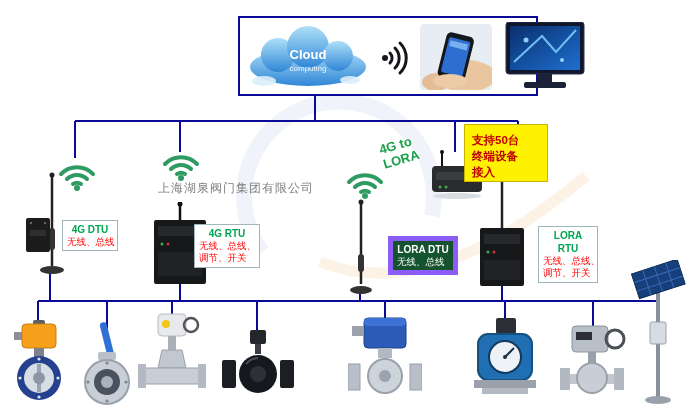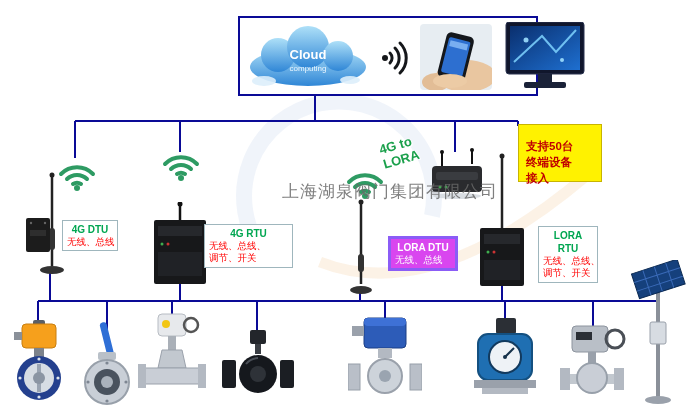--- a/index.html
+++ b/index.html
@@ -7,26 +7,26 @@
   body{font-family:"Liberation Sans","DejaVu Sans",sans-serif}
   .canvas{position:relative;width:692px;height:415px;background:#fff;overflow:hidden}
   .overlay{position:absolute;left:0;top:0;pointer-events:none}
   .abs{position:absolute}
   .topbox{position:absolute;left:238px;top:16px;width:300px;height:80px;border:2px solid #0a0a96;background:#fff;z-index:2}
   .cloud-t1{fill:#ffffff;font-weight:bold;font-size:13px;text-anchor:middle;font-family:"Liberation Sans","DejaVu Sans",sans-serif}
   .cloud-t2{fill:#eaf6ff;font-size:8px;text-anchor:middle;font-family:"Liberation Sans","DejaVu Sans",sans-serif}
   .label-box{position:absolute;z-index:5;background:#ffffff;border:1px solid #9fb6bd;padding:2px 4px;font-size:10px;line-height:1.3;text-align:center}
   .label-box .t{color:#00a651;font-weight:bold;font-size:10px}
   .label-box .b{color:#ff0000;font-size:9.5px;text-align:left;white-space:nowrap}
-  .label-dark{background:#d946ef;border:3px solid #8b5cf6}
+  .label-dark{background:#14532d;border:5px solid #8b5cf6}
   .label-dark .t{color:#ffffff}
   .label-dark .b{color:#ffffff}
-  .note{position:absolute;left:518px;top:124px;width:84px;height:58px;background:#fff200;border:1px solid #c8b400;color:#c00000;font-size:11.5px;font-weight:bold;line-height:1.4;padding:13px 7px;z-index:5}
+  .note{position:absolute;left:464px;top:124px;width:84px;height:58px;background:#fff200;border:1px solid #c8b400;color:#c00000;font-size:11.5px;font-weight:bold;line-height:1.4;padding:7px 7px;z-index:5}
   .bridge{position:absolute;left:381px;top:138px;z-index:5;color:#1aa04b;font-weight:bold;font-size:13px;line-height:1.15;transform:rotate(-16deg);text-shadow:0 0 2px #fff,0 0 3px #fff,1px 1px 0 #fff}
-  .watermark{position:absolute;left:158px;top:180px;width:340px;text-align:right;color:rgba(105,105,105,.85);font-size:17px;letter-spacing:1px;z-index:4}
+  .watermark{position:absolute;left:158px;top:180px;width:340px;text-align:left;color:rgba(105,105,105,.85);font-size:12px;letter-spacing:1px;z-index:4}
   .dev{position:absolute;z-index:3}
 </style>
 </head>
 <body>
 
 <div class="canvas">
 
   <svg class="overlay" width="692" height="415">
     <path d="M262 252 A95 95 0 1 1 432 216" stroke="#3a77c2" stroke-width="16" opacity="0.08" fill="none"></path>
     <path d="M320 262 Q432 306 586 176" stroke="#e8861c" stroke-width="11" opacity="0.11" fill="none"></path>
@@ -161,21 +161,21 @@
     <rect x="8" y="82" width="36" height="10" fill="#26282c"></rect>
     <circle cx="12" cy="100" r="1.5" fill="#3fae4e"></circle>
       <circle cx="18" cy="100" r="1.5" fill="#c33"></circle>
     <rect x="8" y="108" width="36" height="20" fill="#202226"></rect>
   </svg>
 
   <div class="label-box" style="left:62px;top:220px;width:56px">
     <div class="t">4G DTU</div>
     <div class="b">无线、总线</div>
   </div>
-  <div class="label-box" style="left:204px;top:224px;width:89px">
+  <div class="label-box" style="left:194px;top:224px;width:66px">
     <div class="t">4G RTU</div>
     <div class="b">无线、总线、</div>
     <div class="b">调节、开关</div>
   </div>
   <div class="label-box label-dark" style="left:388px;top:236px;width:70px">
     <div class="t">LORA DTU</div>
     <div class="b">无线、总线</div>
   </div>
   <div class="label-box" style="left:538px;top:226px;width:60px">
     <div class="t">LORA RTU</div>

